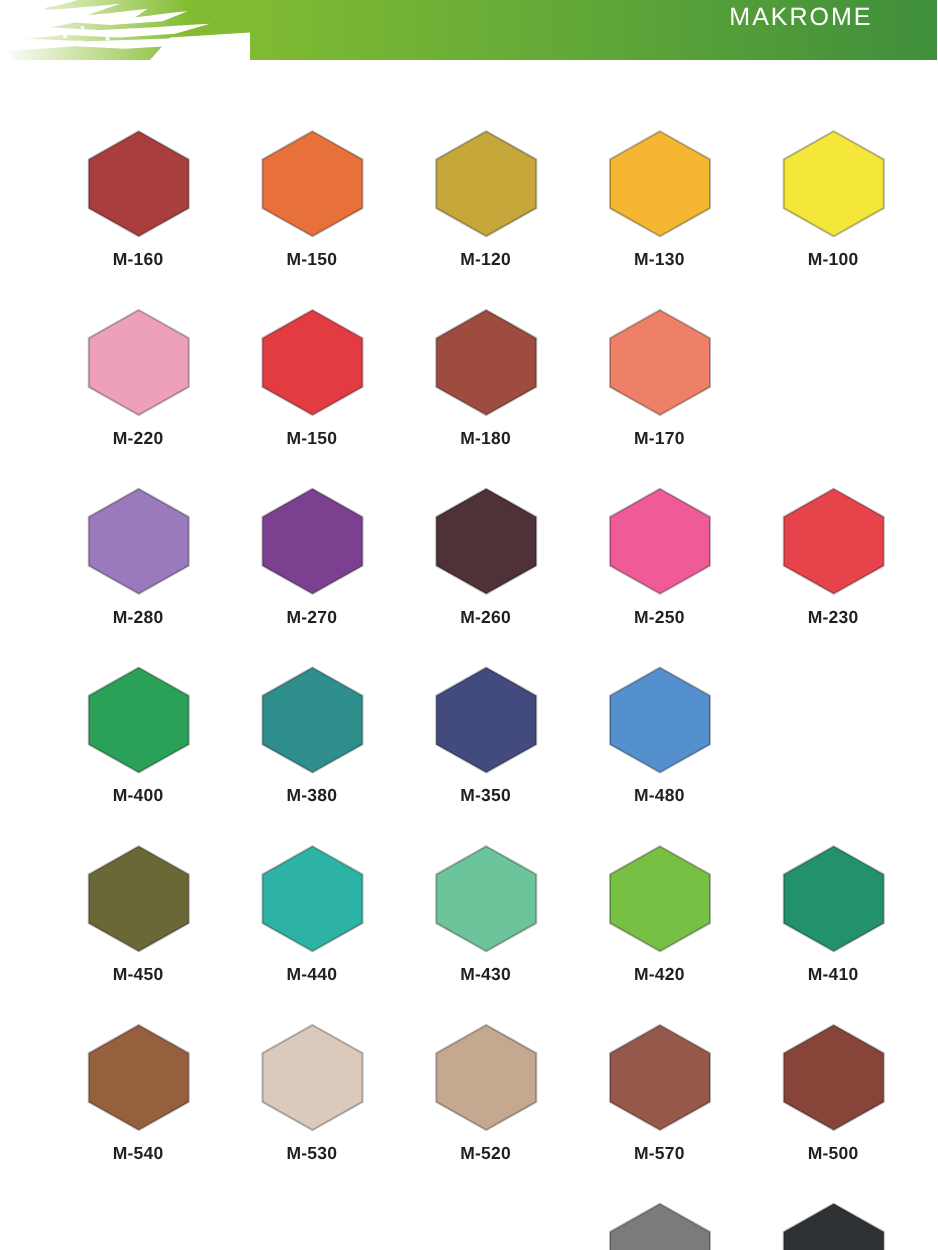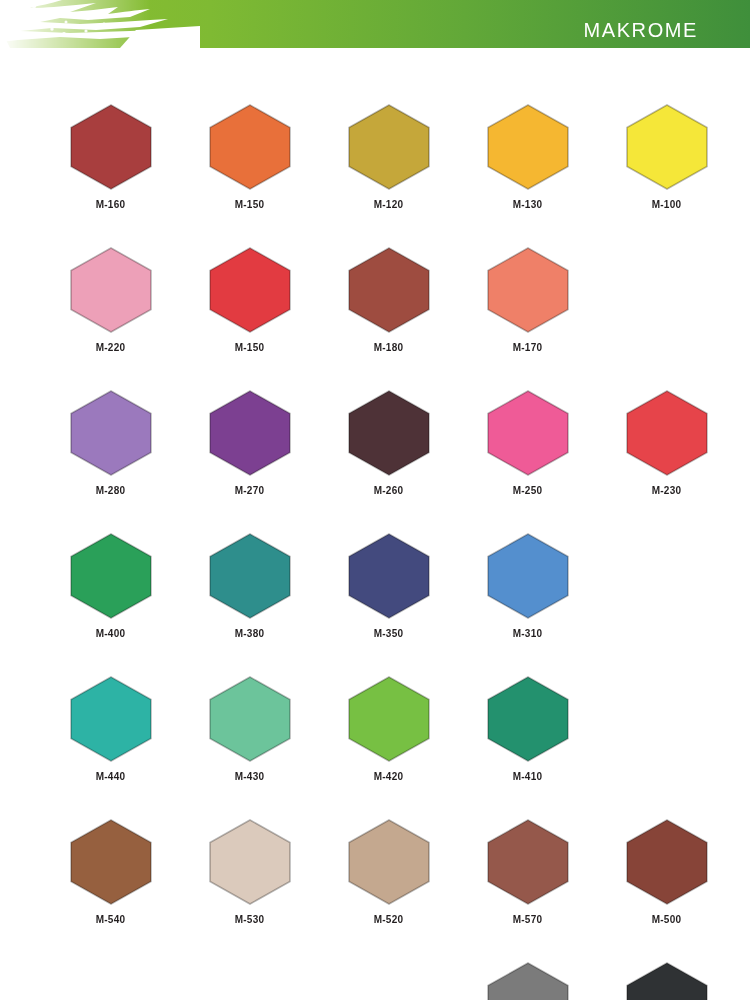--- a/index.html
+++ b/index.html
@@ -30,21 +30,20 @@
     width:200px; height:48px;
     pointer-events:none;
   }
   .header-title {
     position:absolute;
     right:52px; top:3px;
     color:#ffffff;
     font-size:20px;
     font-weight:400;
     letter-spacing:1.6px;
-    margin-top:16px;
   }
 
   
   .grid {
     position:relative;
     width:750px;
     padding:56px 0 0 0;
   }
   .row {
     display:flex;
@@ -60,21 +59,21 @@
     justify-content:flex-start;
   }
   .row { padding-left:41px; }
   .hex-wrap {
     width:84px; height:86px;
     display:block;
   }
   .hex-wrap svg { display:block; width:84px; height:86px; }
   .swatch-label {
     margin-top:9px;
-    font-size:10px;
+    font-size:14px;
     font-weight:bold;
     color:#231f20;
     letter-spacing:0.2px;
     white-space:nowrap;
   }
   .cell.empty .hex-wrap, .cell.empty .swatch-label { visibility:hidden; }
 
   
   .row-clipped { height:40px; overflow:hidden; }
 </style>
@@ -257,24 +256,32 @@
           </svg>
         </div>
         <div class="swatch-label">M-350</div>
       </div>
       <div class="cell">
         <div class="hex-wrap">
           <svg viewBox="0 0 84 86">
             <polygon points="42,1 82,23.5 82,62.5 42,85 2,62.5 2,23.5" fill="#548fce" stroke="rgba(0,0,0,0.28)" stroke-width="1.6"></polygon>
           </svg>
         </div>
-        <div class="swatch-label">M-310</div>
-      </div>
-    </div>
-    <div class="row">
+        <div class="swatch-label">M-480</div>
+      </div>
+    </div>
+    <div class="row">
+      <div class="cell">
+        <div class="hex-wrap">
+          <svg viewBox="0 0 84 86">
+            <polygon points="42,1 82,23.5 82,62.5 42,85 2,62.5 2,23.5" fill="#6a6836" stroke="rgba(0,0,0,0.28)" stroke-width="1.6"></polygon>
+          </svg>
+        </div>
+        <div class="swatch-label">M-450</div>
+      </div>
       <div class="cell">
         <div class="hex-wrap">
           <svg viewBox="0 0 84 86">
             <polygon points="42,1 82,23.5 82,62.5 42,85 2,62.5 2,23.5" fill="#2db3a5" stroke="rgba(0,0,0,0.28)" stroke-width="1.6"></polygon>
           </svg>
         </div>
         <div class="swatch-label">M-440</div>
       </div>
       <div class="cell">
         <div class="hex-wrap">

